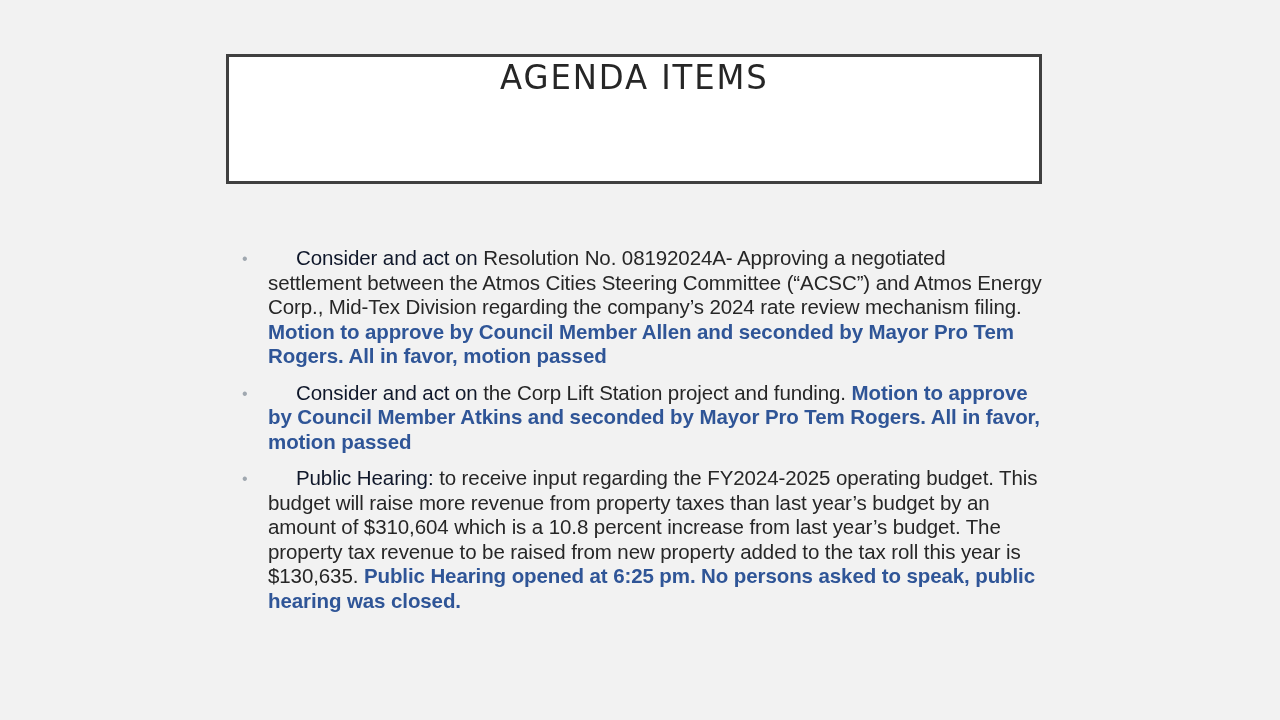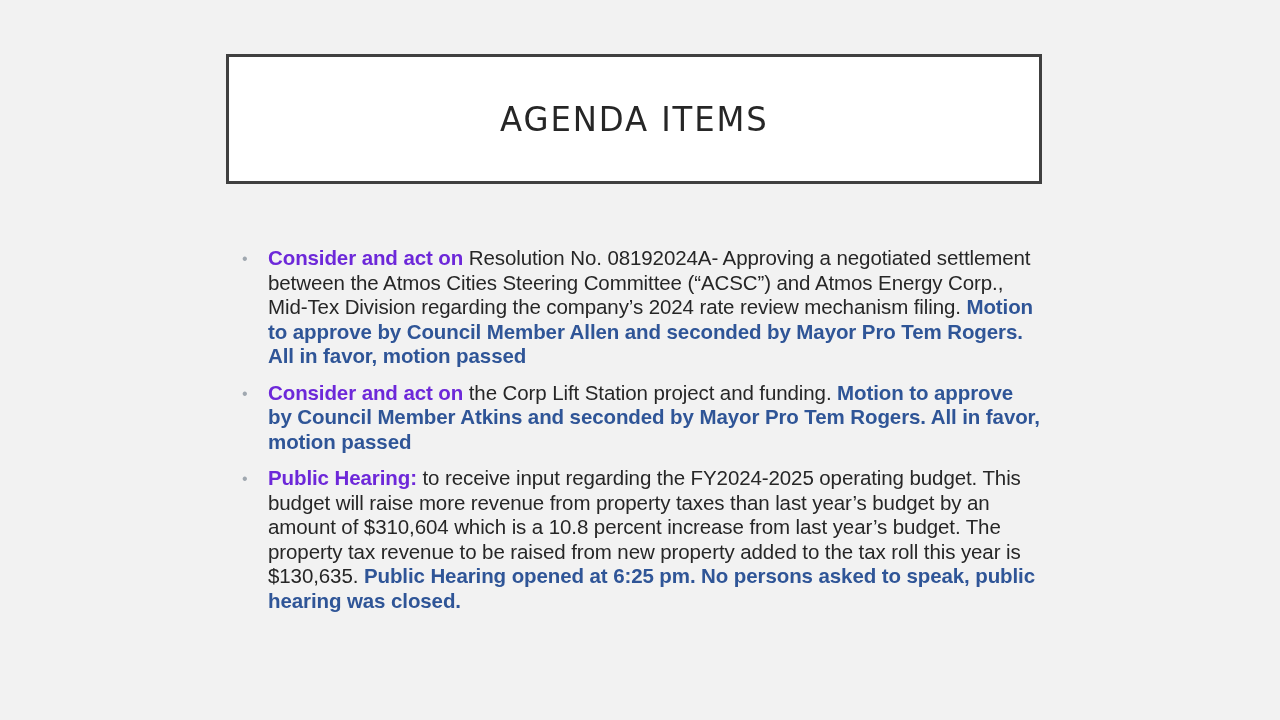--- a/index.html
+++ b/index.html
@@ -8,21 +8,21 @@
     background: #f2f2f2;
     position: relative;
     font-family: "Liberation Sans", sans-serif;
   }
   .title-box {
     position: absolute;
     left: 226px; top: 54px;
     width: 810px; height: 124px;
     border: 3px solid #404040;
     background: #ffffff;
-    display: flex; align-items: center; justify-content: center;
+    display: flex; justify-content: center;
   }
   .title {
     font-family: "DejaVu Sans", sans-serif;
     font-size: 34px;
     letter-spacing: 2px;
     color: #262626;
     font-weight: normal;
     margin: 0;
     transform: scaleX(0.95);
   }
@@ -39,21 +39,21 @@
     color: #262626;
     margin-bottom: 12px;
     letter-spacing: -0.1px;
   }
   .bullet {
     position: absolute;
     left: 0; top: 1px;
     color: #a0a8b0;
     font-size: 16px;
   }
-  .lead { font-weight: bold; color: #6d28d9; }
+  .lead { font-weight: normal; color: #0f172a; margin-left: 28px; }
   .motion { font-weight: bold; color: #2f5597; }
 </style>
 </head>
 <body>
 
 <div class="title-box">
   <h1 class="title">AGENDA ITEMS</h1>
 </div>
 
 <div class="content">

